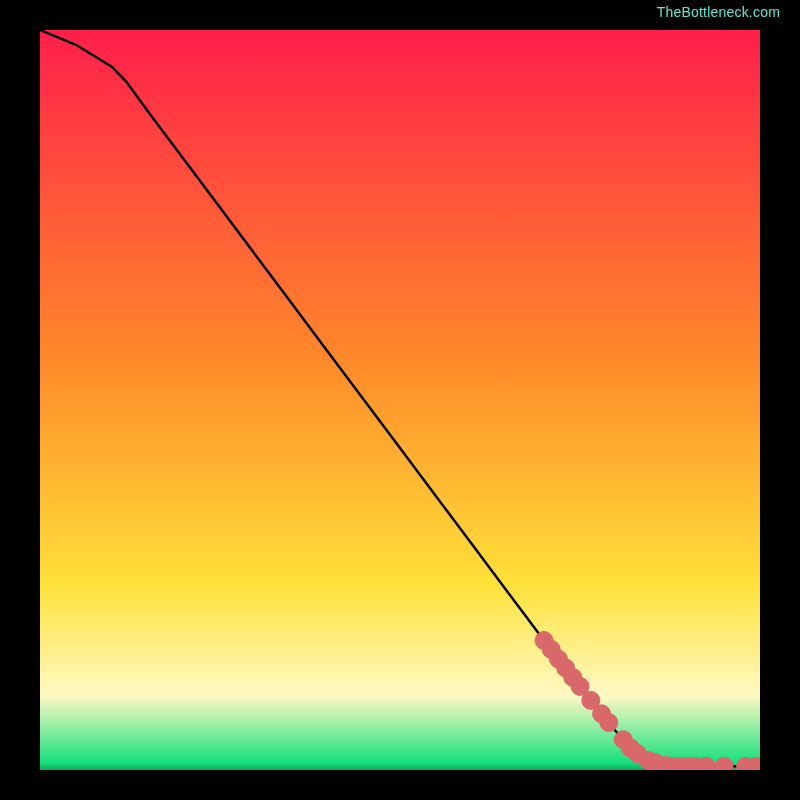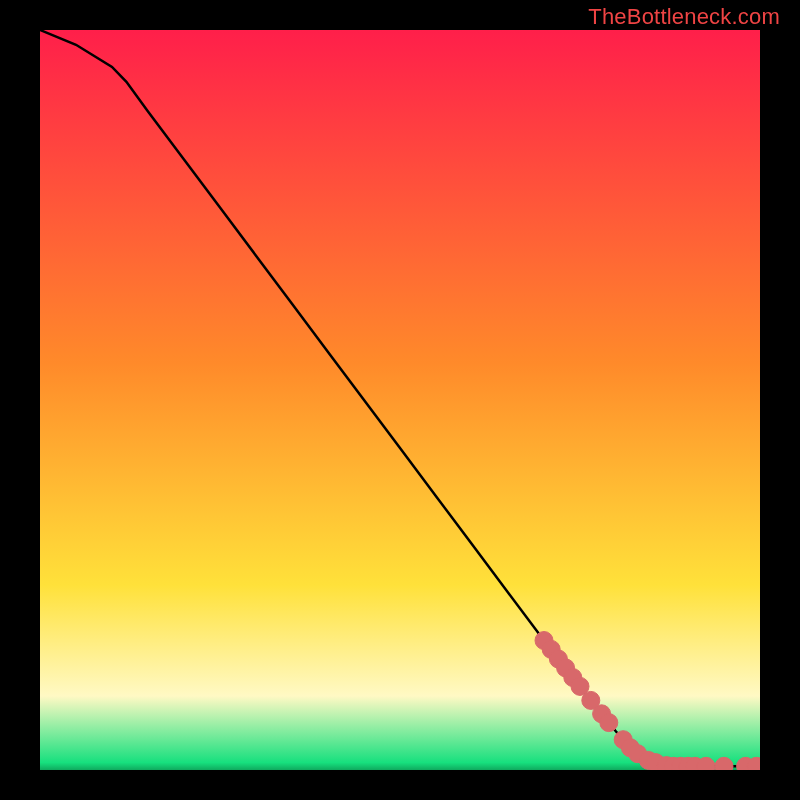--- a/index.html
+++ b/index.html
@@ -14,22 +14,22 @@
   .stage {
     position: relative;
     width: 800px;
     height: 800px;
     background: #000;
   }
   .attribution {
     position: absolute;
     top: 4px;
     right: 20px;
-    color: #ef4444;
-    font-size: 22px;
+    color: #5eead4;
+    font-size: 14px;
     letter-spacing: 0.2px;
   }
   .plot {
     position: absolute;
     left: 40px;
     top: 30px;
     width: 720px;
     height: 740px;
   }
   .plot svg {

